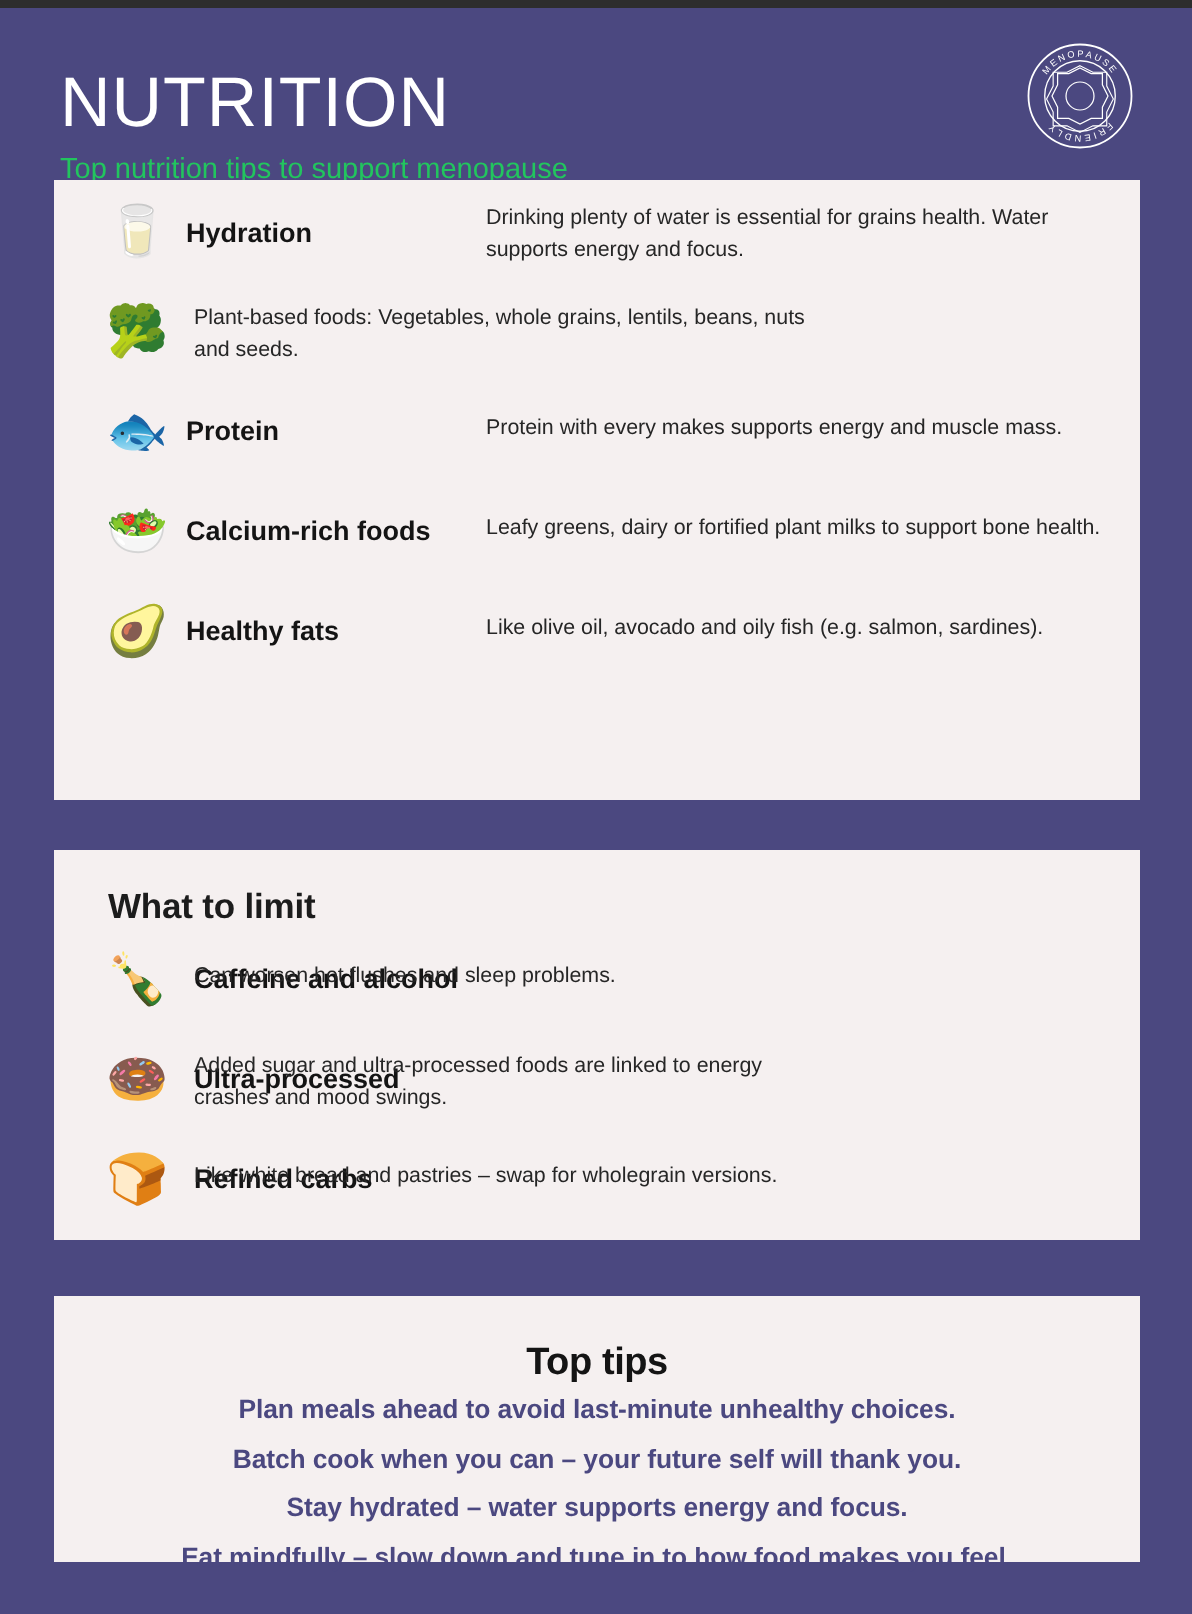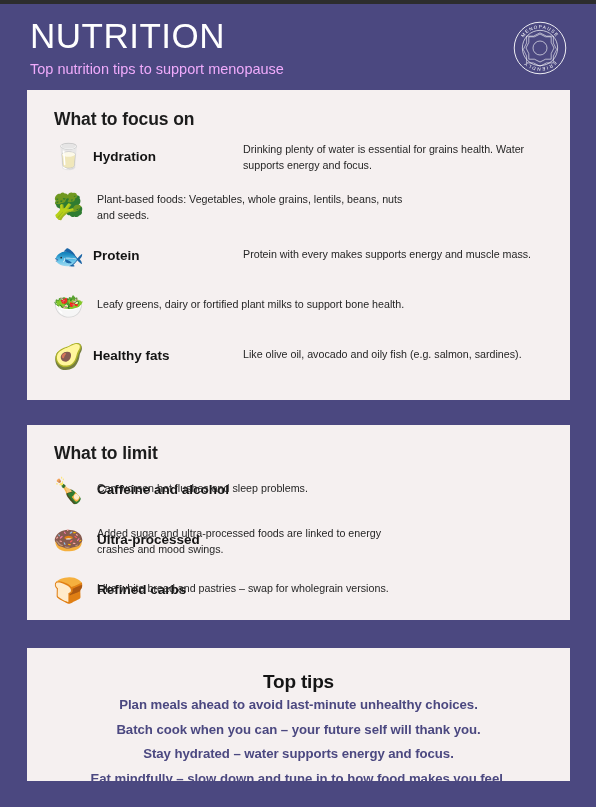--- a/index.html
+++ b/index.html
@@ -23,33 +23,33 @@
     height: 4px;
     background: #2D2D2D;
   }
 
   
   .header {
     position: absolute;
     top: 4px; left: 0;
     width: 596px;
     height: 66px;
-    padding: 12px 27px 0 30px;
+    padding: 28px 27px 0 30px;
   }
 
   .header-title {
     color: #FFFFFF;
     font-size: 35px;
     font-weight: 400;
     letter-spacing: 0.5px;
     line-height: 40px;
   }
 
   .header-subtitle {
-    color: #f0abfc;
+    color: #22c55e;
     font-size: 14.5px;
     font-weight: 400;
     line-height: 20px;
     margin-top: 3px;
   }
 
   .logo {
     position: absolute;
     top: 16px;
     right: 28px;
@@ -189,21 +189,20 @@
         <textPath href="#arcTop" startOffset="50%" text-anchor="middle">MENOPAUSE</textPath>
       </text>
       <text font-family="'Liberation Sans', sans-serif" font-size="8.2" fill="#FFFFFF" letter-spacing="2.4">
         <textPath href="#arcBot" startOffset="50%" text-anchor="middle">FRIENDLY</textPath>
       </text>
     </svg>
   </div>
 </div>
 
 <div class="card" id="card-focus">
-  <div class="card-heading">What to focus on</div>
   <div class="rows">
 
     <div class="row r-hydration">
       <div class="row-icon">🥛</div>
       <div class="row-label">Hydration</div>
       <div class="row-desc">Drinking plenty of water is essential for grains health. Water supports energy and focus.</div>
     </div>
 
     <div class="row r-plant">
       <div class="row-icon">🥦</div>
@@ -211,20 +210,21 @@
     </div>
 
     <div class="row r-protein">
       <div class="row-icon">🐟</div>
       <div class="row-label">Protein</div>
       <div class="row-desc">Protein with every makes supports energy and muscle mass.</div>
     </div>
 
     <div class="row r-calcium">
       <div class="row-icon">🥗</div>
+      <div class="row-label">Calcium-rich foods</div>
       <div class="row-desc">Leafy greens, dairy or fortified plant milks to support bone health.</div>
     </div>
 
     <div class="row r-fats">
       <div class="row-icon">🥑</div>
       <div class="row-label">Healthy fats</div>
       <div class="row-desc">Like olive oil, avocado and oily fish (e.g. salmon, sardines).</div>
     </div>
 
   </div>

